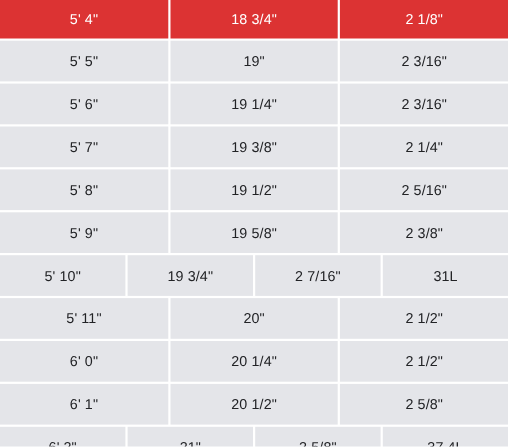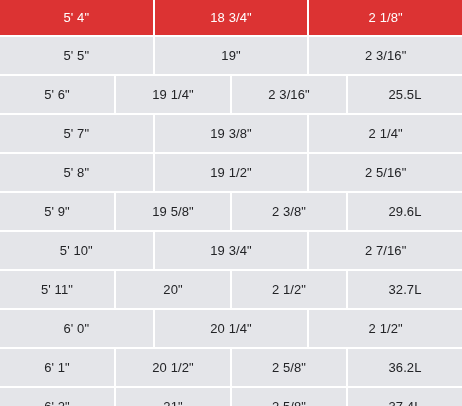--- a/index.html
+++ b/index.html
@@ -74,66 +74,63 @@
   <div class="trow data-row">
     <div class="cell">5' 5"</div>
     <div class="cell">19"</div>
     <div class="cell">2 3/16"</div>
   </div>
 
   <div class="trow data-row">
     <div class="cell">5' 6"</div>
     <div class="cell">19 1/4"</div>
     <div class="cell">2 3/16"</div>
-    <div class="cell">25.5L</div>
   </div>
 
   <div class="trow data-row">
     <div class="cell">5' 7"</div>
     <div class="cell">19 3/8"</div>
     <div class="cell">2 1/4"</div>
   </div>
 
   <div class="trow data-row">
     <div class="cell">5' 8"</div>
     <div class="cell">19 1/2"</div>
     <div class="cell">2 5/16"</div>
   </div>
 
   <div class="trow data-row">
     <div class="cell">5' 9"</div>
     <div class="cell">19 5/8"</div>
     <div class="cell">2 3/8"</div>
-    <div class="cell">29.6L</div>
   </div>
 
   <div class="trow data-row">
     <div class="cell">5' 10"</div>
     <div class="cell">19 3/4"</div>
     <div class="cell">2 7/16"</div>
+    <div class="cell">31L</div>
   </div>
 
   <div class="trow data-row">
     <div class="cell">5' 11"</div>
     <div class="cell">20"</div>
     <div class="cell">2 1/2"</div>
-    <div class="cell">32.7L</div>
   </div>
 
   <div class="trow data-row">
     <div class="cell">6' 0"</div>
     <div class="cell">20 1/4"</div>
     <div class="cell">2 1/2"</div>
   </div>
 
   <div class="trow data-row">
     <div class="cell">6' 1"</div>
     <div class="cell">20 1/2"</div>
     <div class="cell">2 5/8"</div>
-    <div class="cell">36.2L</div>
   </div>
 
   <div class="trow data-row">
     <div class="cell">6' 2"</div>
     <div class="cell">21"</div>
     <div class="cell">2 5/8"</div>
     <div class="cell">37.4L</div>
   </div>
 
 </div>

